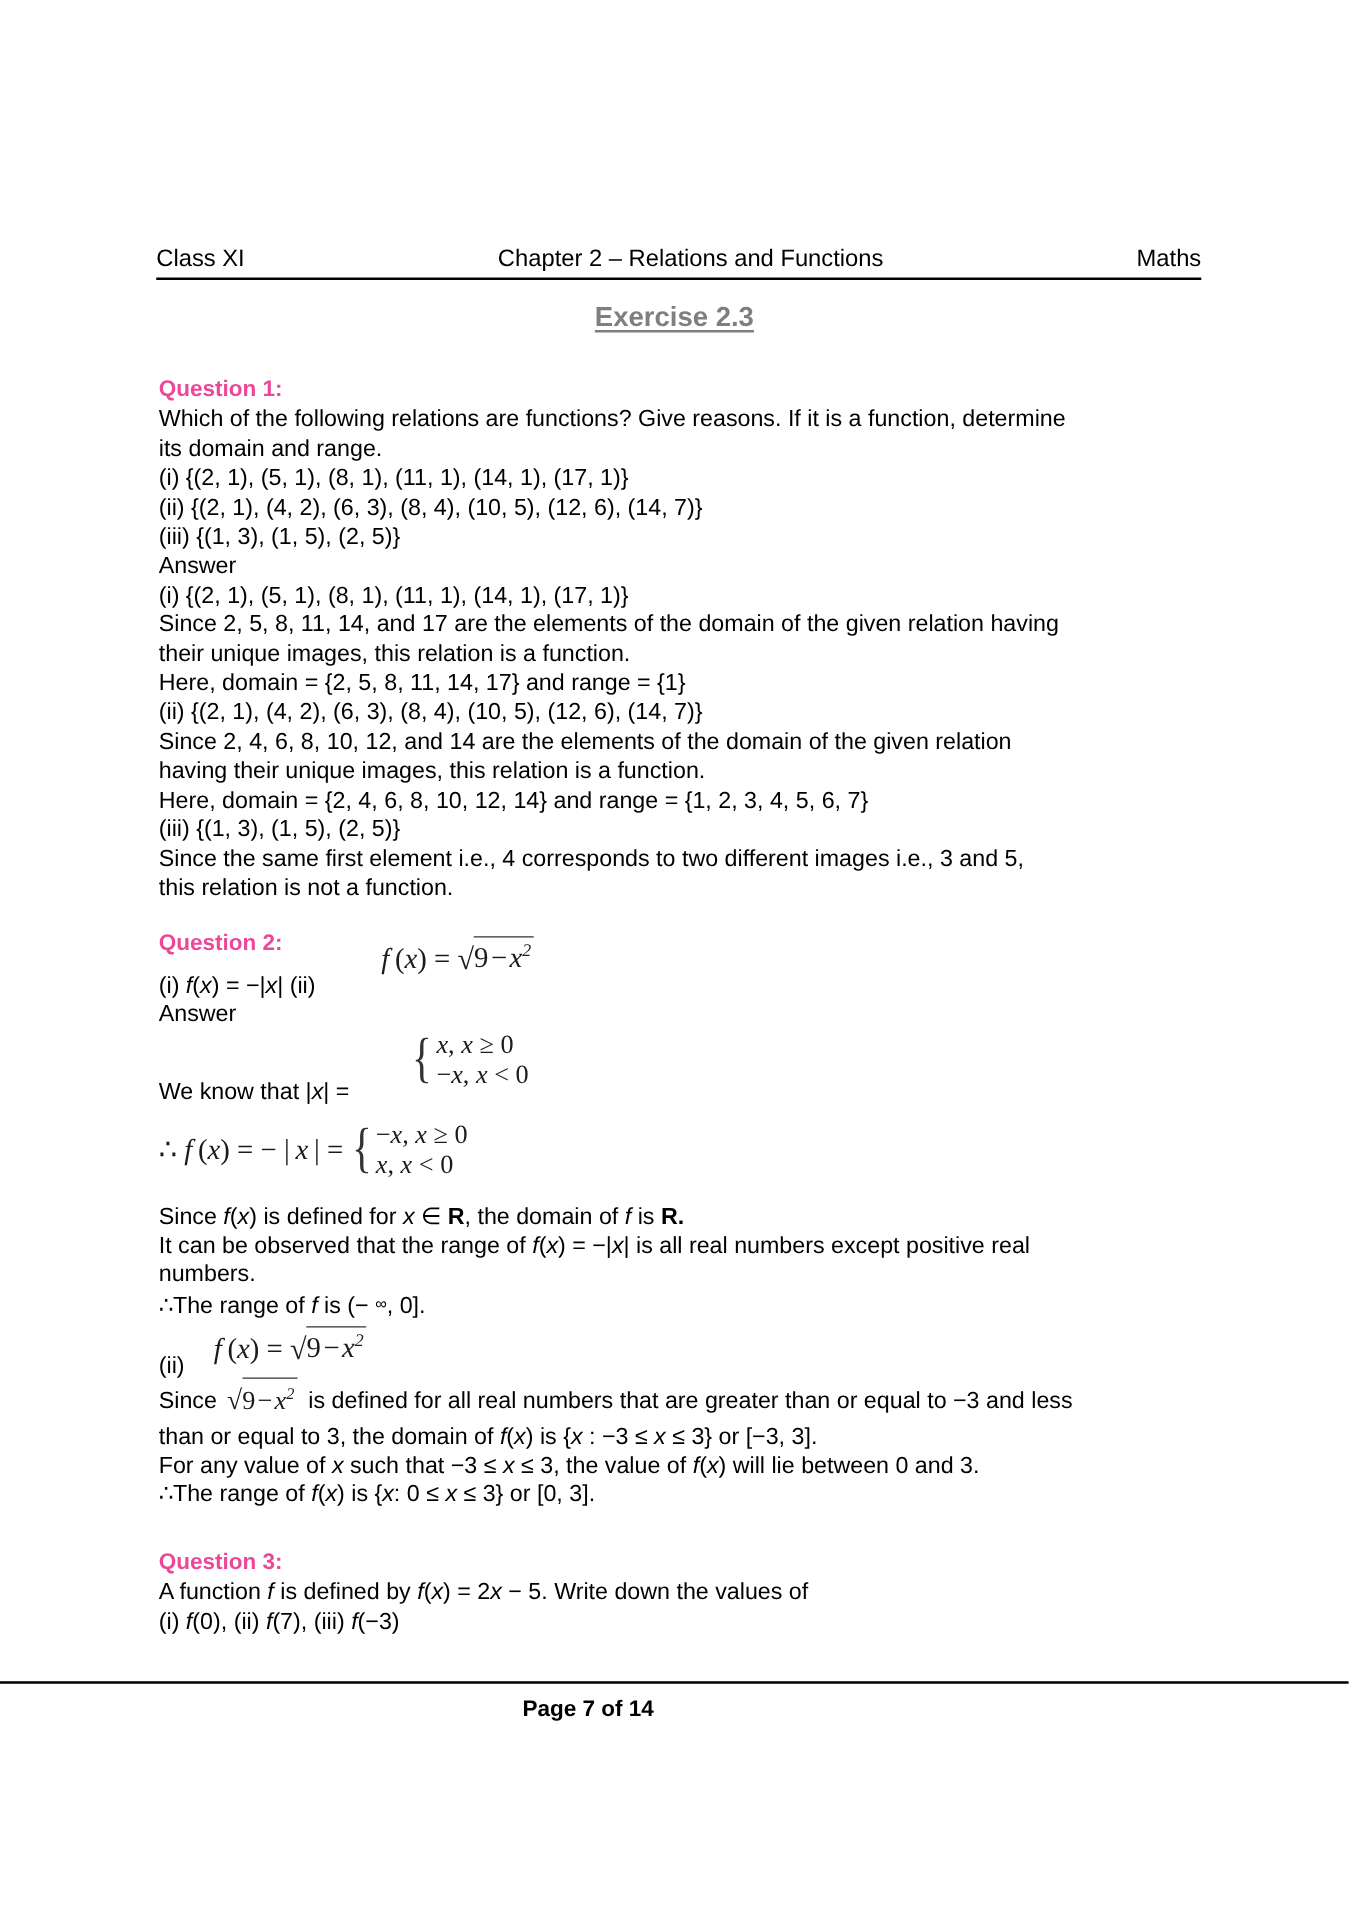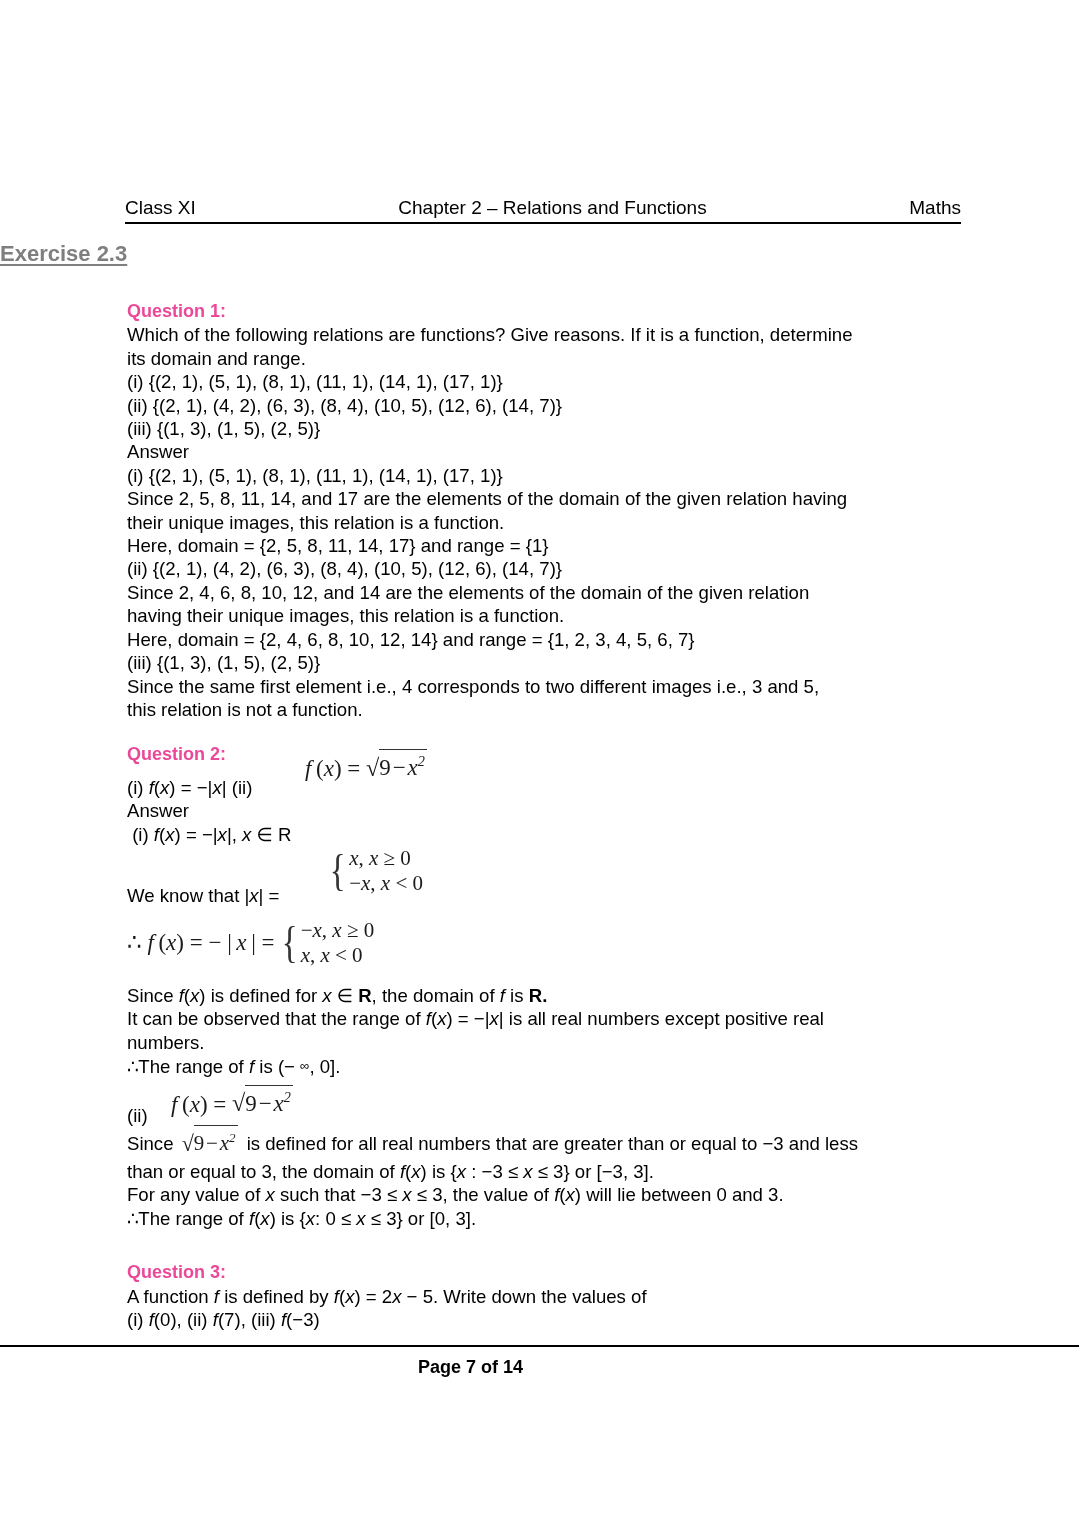--- a/index.html
+++ b/index.html
@@ -38,21 +38,21 @@
   .hdr-left  { text-align: left; }
   .hdr-mid   { flex: 1; text-align: center; }
   .hdr-right { text-align: right; }
 
   
   .exercise-title {
     position: absolute;
     left: 0;
     top: 241px;
     width: 1079px;
-    text-align: left;
+    text-align: center;
     font-size: 22px;
     font-weight: bold;
     color: #7f7f7f;
     text-decoration: underline;
     text-underline-offset: 3px;
   }
 
   
   .content {
     position: absolute;
@@ -222,21 +222,20 @@
       <div class="spacer-sm"></div>
 
       <div style="position:relative;">
         <span class="line">(i) <i>f</i>(<i>x</i>) = −|<i>x</i>| (ii)</span>
         <span class="math inline-eq-q2" title="f(x) = √(9 − x²)">
           f<span class="op"> (</span>x<span class="op">)</span><span class="op"> = </span><span class="rad"><span class="sign">√</span><span class="body"><span class="num">9</span><span class="op"> − </span>x<span class="sup">2</span></span></span>
         </span>
       </div>
 
       <p class="line">Answer</p>
-      <p class="line">&nbsp;(i) <i>f</i>(<i>x</i>) = −|<i>x</i>|, <i>x</i> ∈ R</p>
 
       <div style="position:relative; height:72px;">
         <span class="line" style="position:absolute; left:0; top:38px;">We know that |<i>x</i>| =</span>
         <span class="piece" style="position:absolute; left:200px; top:0;">
           <span class="brace">{</span>
           <span class="cases math">
             <span class="case-row">x<span class="op">,&nbsp;</span>x<span class="op">&nbsp;≥&nbsp;0</span></span>
             <span class="case-row"><span class="op">−</span>x<span class="op">,&nbsp;</span>x<span class="op">&nbsp;&lt;&nbsp;0</span></span>
           </span>
         </span>

